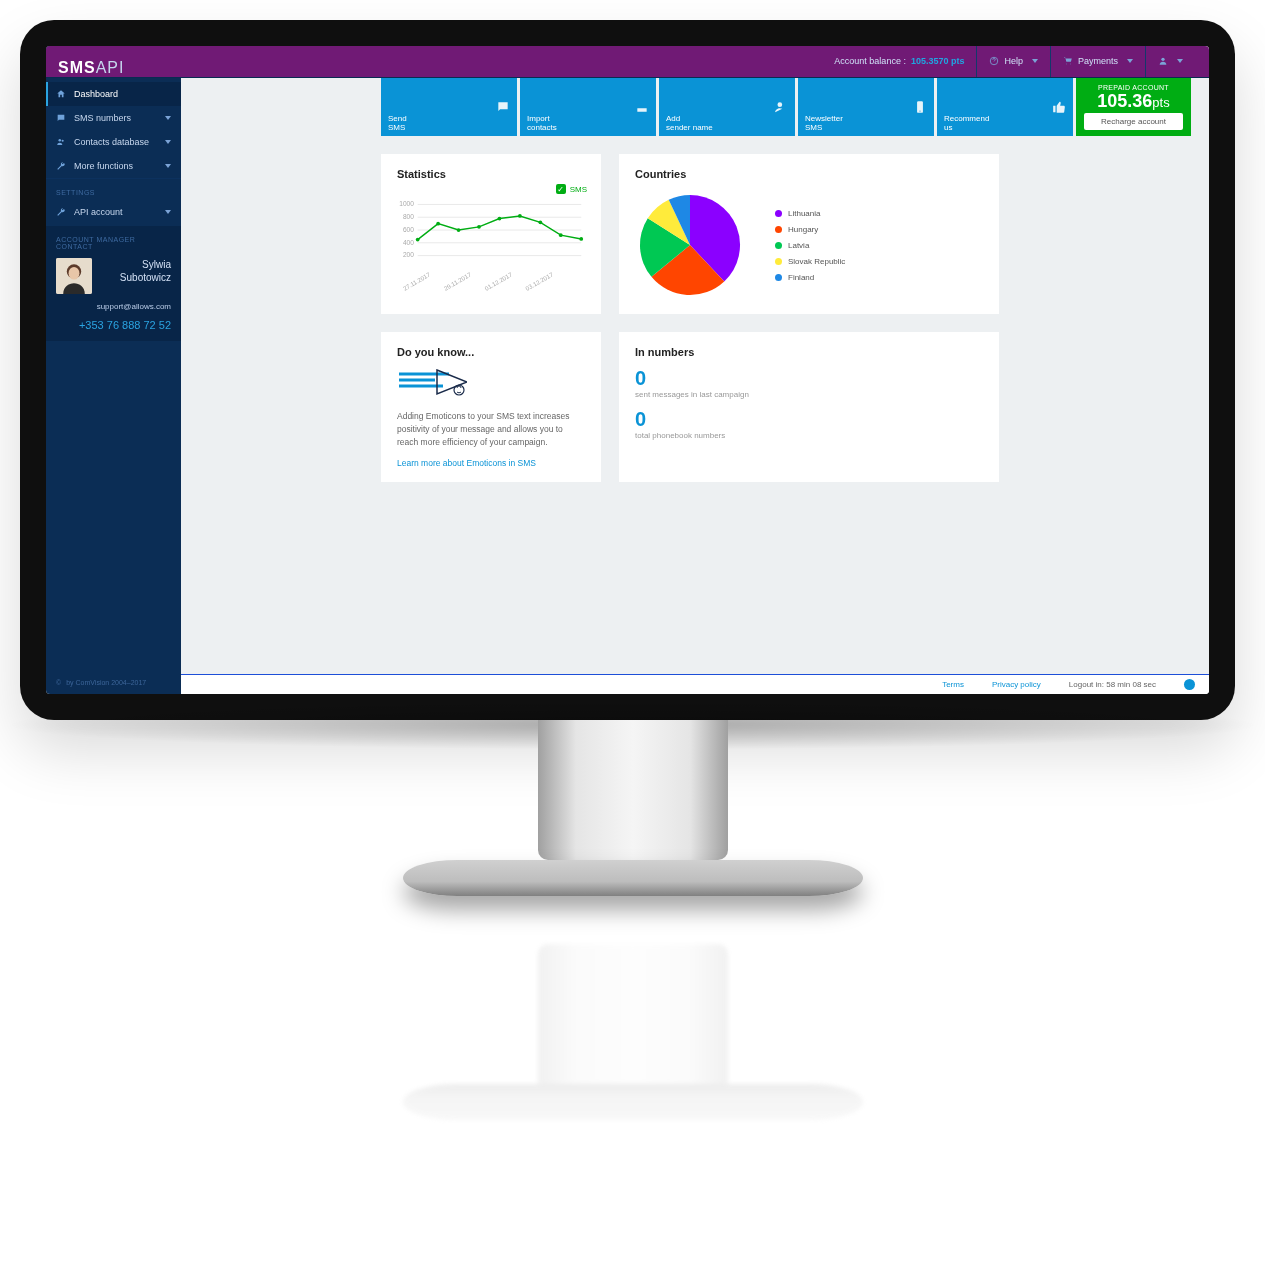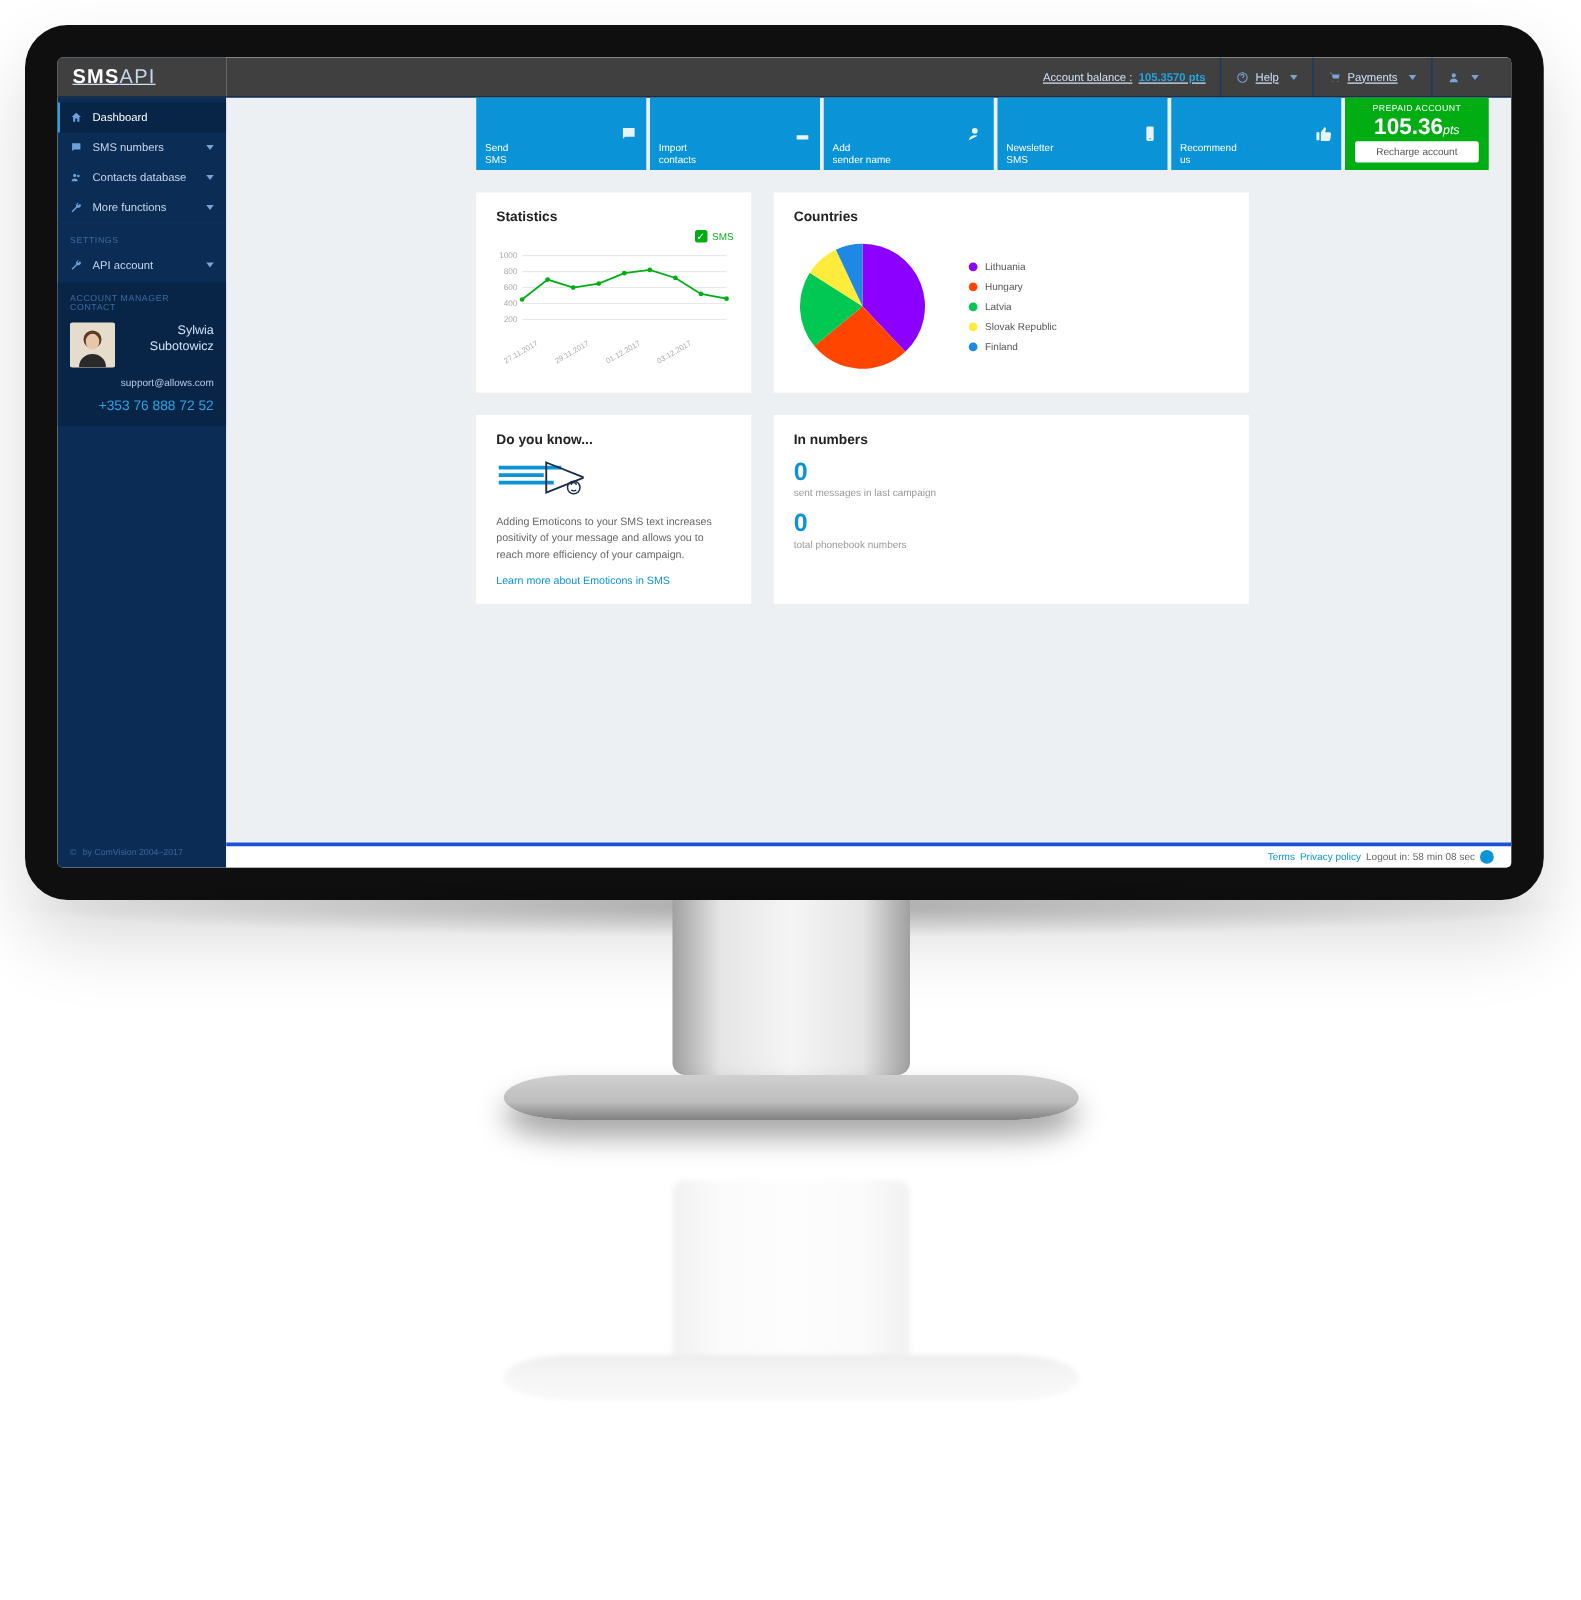--- a/index.html
+++ b/index.html
@@ -14,21 +14,21 @@
 .reflect { position:absolute; left:50%; top:920px; transform:translateX(-50%) scaleY(-1); opacity:.14; filter:blur(2px); width:460px; height:200px; }
 .reflect .neck { width:190px; height:140px; margin:0 auto; background:linear-gradient(90deg,#a0a0a0,#e5e5e5 20%,#f5f5f5 50%,#e5e5e5 80%,#a0a0a0); border-radius:0 0 10px 10px; }
 .reflect .base { height:36px; background:linear-gradient(180deg,#d0d0d0,#bdbdbd 60%,#808080); border-radius:60px/20px; }
 .body-shadow{ position:absolute; left:0; right:0; top:700px; height:50px; background:radial-gradient(ellipse at center, rgba(0,0,0,.25), transparent 70%); }
 
 
 .sidebar { width:135px; background:#0b2d55; color:#9fb7d8; display:flex; flex-direction:column; font-size:9px; }
 .main { flex:1; display:flex; flex-direction:column; background:#edf0f2; }
 
 
-.topbar { height:32px; background:#404040; border-bottom:1px solid #0a2a52; display:flex; align-items:center; padding:0 14px; color:#cfe1f7; font-size:9px;text-decoration:underline; }
+.topbar { height:32px; background:#701a75; border-bottom:1px solid #0a2a52; display:flex; align-items:flex-end; padding:0 14px; color:#cfe1f7; font-size:9px; }
 .brand { font-size:16px; font-weight:700; color:#fff; letter-spacing:1px; }
 .brand .thin{ font-weight:300; color:#c5d6ed; }
 .topbar-right { margin-left:auto; display:flex; align-items:center; gap:0; }
 .topbar-right .sep { width:1px; height:32px; background:#13396b; margin:0; }
 .topbar-item{ display:flex; align-items:center; gap:5px; padding:16px 12px; height:32px; cursor:pointer; }
 .topbar-item .ic{ width:10px; height:10px; display:inline-block; }
 .caret{ width:0;height:0;border-left:3px solid transparent;border-right:3px solid transparent;border-top:4px solid #7ba3d6; margin-left:4px;}
 .balance-val{ color:#1fa6e0; font-weight:600; }
 
 
@@ -52,21 +52,21 @@
 .copyright{ margin-top:auto; padding:8px 10px; font-size:7px; color:#3c6599; display:flex; align-items:center; gap:5px;}
 
 
 .content{ flex:1; padding:0 18px 0 200px; overflow:auto; position:relative; }
 .tiles{ display:flex; gap:3px; margin-top:0; }
 .tile{ flex:1; min-width:62px; height:58px; background:#0a93d6; color:#fff; padding:22px 7px; display:flex; flex-direction:column; justify-content:space-between; cursor:pointer; font-size:8px; line-height:1.15;}
 .tile .ic{ align-self:flex-end; width:14px; height:14px; opacity:.9; }
 .acct-tile{ width:115px; background:#00ad13; color:#fff; text-align:center; padding:6px 8px; display:flex; flex-direction:column; justify-content:space-around;}
 .acct-tile .lbl{ font-size:7px; letter-spacing:.3px;}
 .acct-tile .val{ font-size:18px; font-weight:700;}
-.acct-tile .pts{ font-size:10px; font-weight:400;font-style:italic;}
+.acct-tile .pts{ font-size:13px; font-weight:400;}
 .acct-tile button{ background:#fff; color:#555; border:none; font-size:8px; padding:4px 0; cursor:pointer; border-radius:2px;}
 
 .grid{ display:grid; grid-template-columns: 220px 380px; gap:18px 18px; margin-top:18px;}
 .card{ background:#fff; padding:14px 16px; }
 .card h3{ font-size:11px; font-weight:700; color:#222; margin-bottom:10px;}
 
 
 .stat-card{ position:relative; }
 .legend-chk{ position:absolute; right:14px; top:30px; font-size:8px; color:#00ad13; display:flex; gap:4px; align-items:center;}
 .legend-chk .box{ width:10px; height:10px; background:#00ad13; color:#fff; display:flex; align-items:center; justify-content:center; font-size:8px; border-radius:2px;}
@@ -88,21 +88,21 @@
 .dyk-ill{ margin:6px 0 10px; }
 .dyk-text{ font-size:8.5px; color:#666; line-height:1.5;}
 .dyk-link{ display:block; margin-top:10px; font-size:8.5px; color:#0a93d6; cursor:pointer;}
 
 
 .num-block{ margin-bottom:10px;}
 .num-block .big{ font-size:20px; font-weight:700; color:#0a93d6; line-height:1;}
 .num-block .lab{ font-size:8px; color:#999; margin-top:2px;}
 
 
-.footer{ height:20px; background:#fff; display:flex; align-items:center; justify-content:flex-end; gap:4px; padding:0 14px; font-size:8px; color:#666; border-top:3px solid #1d4ed8;}
+.footer{ height:20px; background:#fff; display:flex; align-items:center; justify-content:flex-end; gap:28px; padding:0 14px; font-size:8px; color:#666; border-top:1px solid #1d4ed8;}
 .footer a{ color:#0a93d6; cursor:pointer;}
 .clock-ic{ width:11px; height:11px; border-radius:50%; background:#0a93d6; display:inline-block;}
 
 .ic svg{ width:100%; height:100%; display:block; }
 .user-ic{ width:12px; height:12px; }
 </style>
 </head>
 <body>
 
 <div class="monitor">

